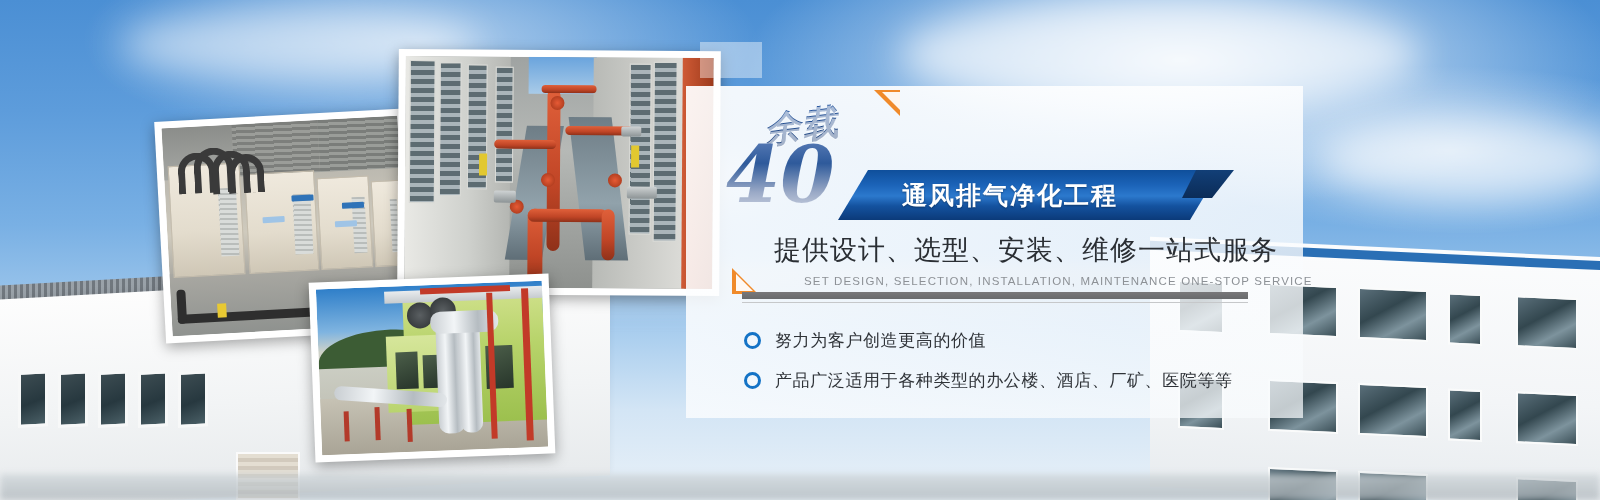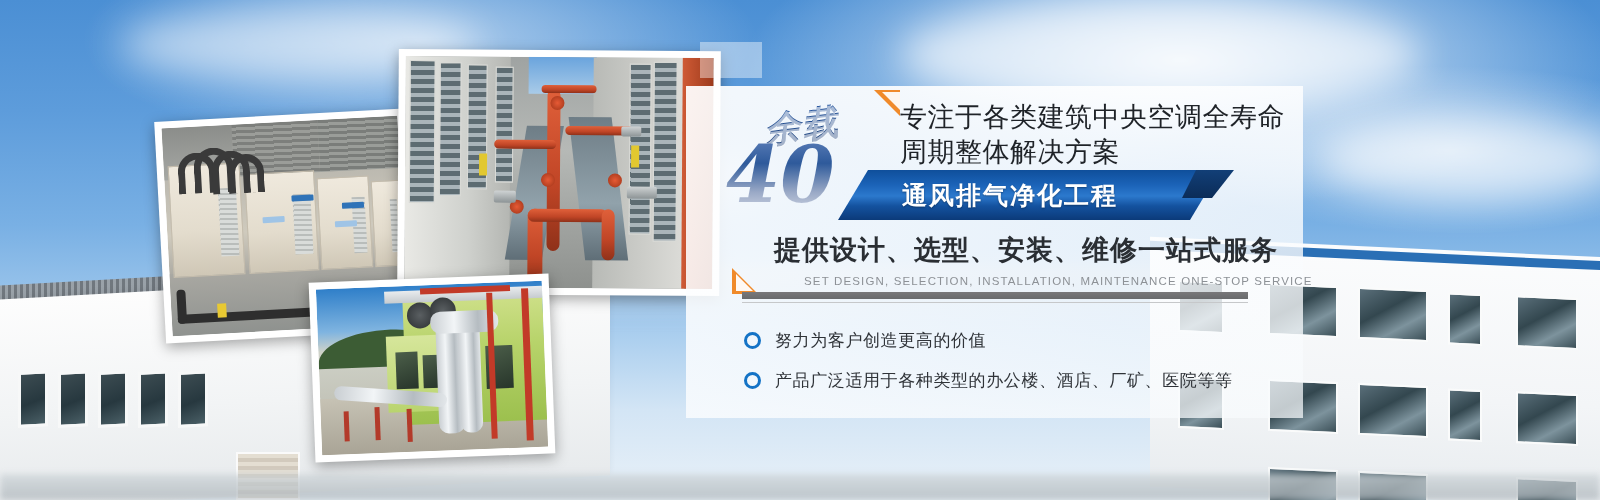--- a/index.html
+++ b/index.html
@@ -248,21 +248,21 @@
   }
   .ribbon-txt{
     position:absolute;left:64px;top:0;height:50px;line-height:50px;
     color:#fff;font-size:25px;font-weight:600;letter-spacing:2px;
     text-shadow:0 1px 2px rgba(0,0,0,.35);
   }
 
   
   .service{
     position:absolute;left:88px;top:146px;width:500px;
-    font-size:27px;color:#2a2e33;font-weight:700;letter-spacing:1px;
+    font-size:27px;color:#2a2e33;font-weight:400;letter-spacing:1px;
     white-space:nowrap;
   }
   .service-en{
     position:absolute;left:118px;top:189px;width:470px;
     font-size:11.5px;color:#8d9196;letter-spacing:1.15px;
     white-space:nowrap;
   }
 
   
   .rule{
@@ -419,21 +419,20 @@
   <div class="panel">
 
     <div class="years">
       <div class="zh">余载</div>
       <div class="num">40</div>
     </div>
 
     <div class="chev chev-tr"></div>
     <div class="chev chev-bl"></div>
 
-    <div class="headline">专注于各类建筑中央空调全寿命周期整体解决方案</div>
 
     <div class="ribbon-wrap">
       <div class="ribbon"></div>
       <div class="ribbon-fold"></div>
       <div class="ribbon-txt">通风排气净化工程</div>
     </div>
 
     <div class="service">提供设计、选型、安装、维修一站式服务</div>
     <div class="service-en">SET DESIGN, SELECTION, INSTALLATION, MAINTENANCE ONE-STOP SERVICE</div>
 

